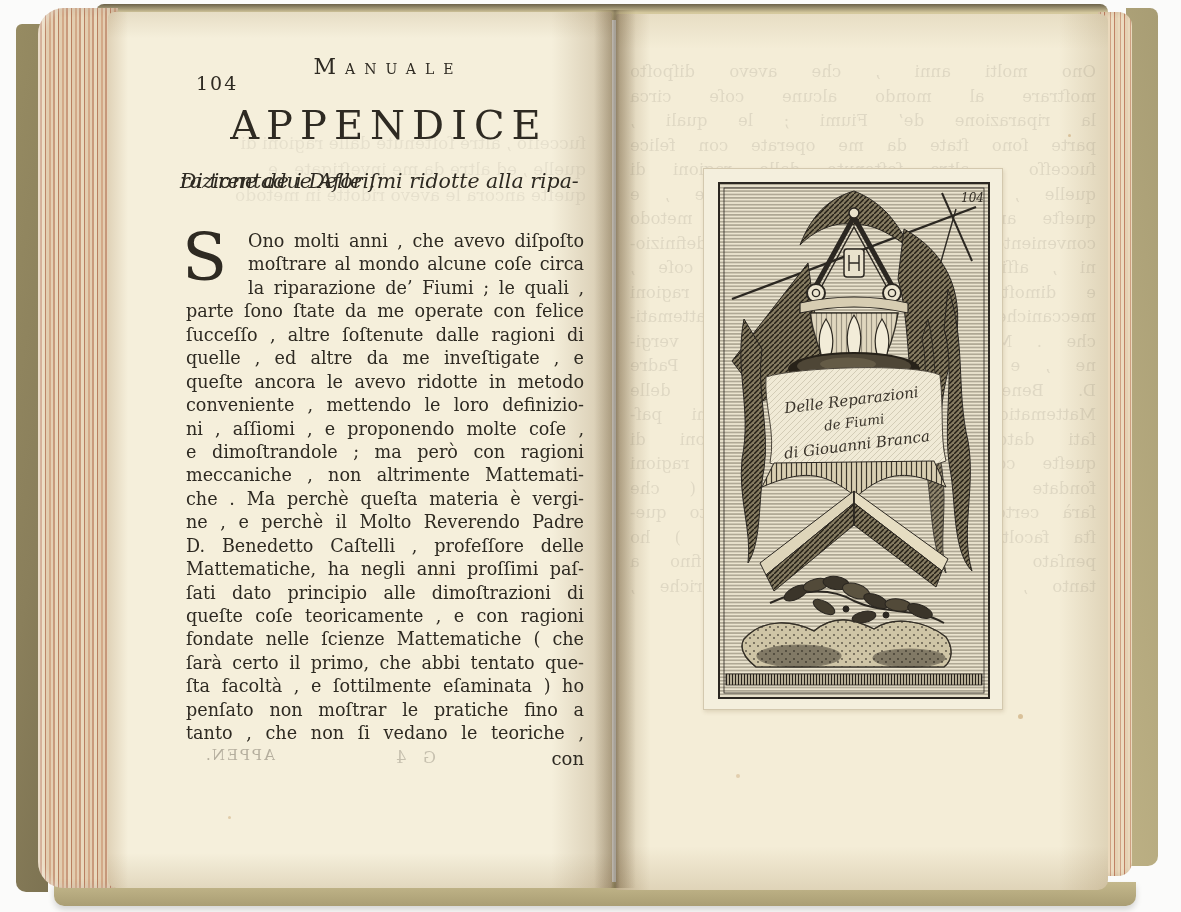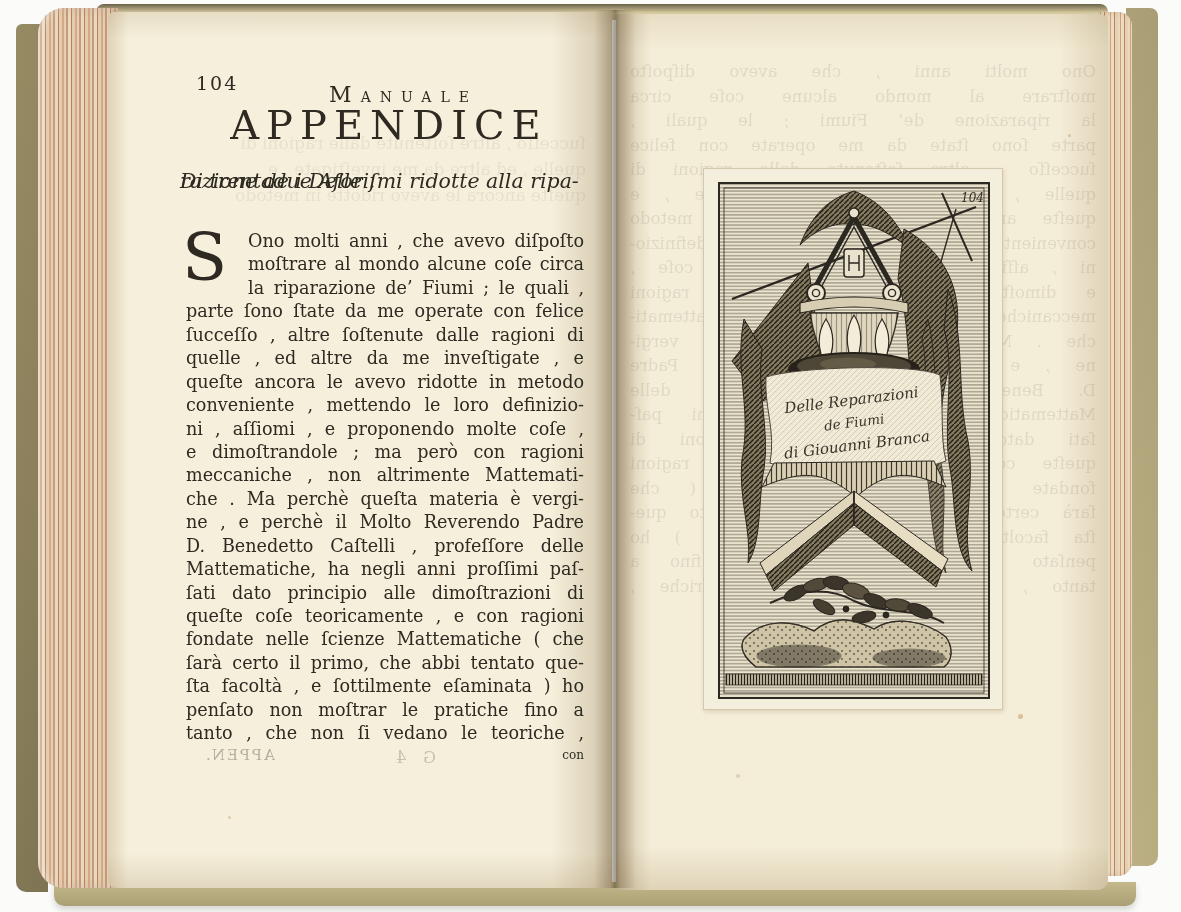--- a/index.html
+++ b/index.html
@@ -50,33 +50,33 @@
       linear-gradient(180deg, rgba(140,110,60,.12), rgba(140,110,60,0) 4%,
         rgba(140,110,60,0) 95%, rgba(140,110,60,.2)),
       #f4edd7;
   }
   .gutter { left:594px; top:10px; width:42px; height:878px;
     background:linear-gradient(90deg, rgba(90,70,40,0), rgba(90,70,40,.30) 40%,
       rgba(55,42,22,.45) 50%, rgba(90,70,40,.28) 62%, rgba(90,70,40,0)); }
 
   
   .pageno { left:88px; top:60px; font-size:19px; letter-spacing:2px; }
-  .running-head { left:190px; top:70px; width:180px; text-align:right;
+  .running-head { left:190px; top:42px; width:180px; text-align:center;
                   font-size:14px; letter-spacing:9px; }
   .running-head::first-letter { font-size:22px; }
   .title { left:76px; top:90px; width:410px; text-align:center;
            font-size:40px; letter-spacing:7px; }
   .subtitle { left:72px; top:156px; width:406px; text-align:center;
               font-style:italic; font-size:20.5px; line-height:26px; }
   .body-block { left:78px; top:218px; width:398px; }
   .body-block .bline { position:relative; font-size:17.6px; line-height:23.45px;
       height:23.45px; white-space:nowrap; text-align:justify; text-align-last:justify; }
   .body-block .bline:nth-child(-n+3) { padding-left:62px; }
   .dropcap { left:74px; top:213px; font-size:66px; line-height:1; }
-  .catchword-row { left:78px; top:736px; width:398px; text-align:right; font-size:12px; }
+  .catchword-row { left:78px; top:736px; width:398px; text-align:right; font-size:18px; }
 
   
   .ghost { transform:scaleX(-1); color:#5d564a; filter:blur(.4px); }
   .ghost-appen { left:96px; top:734px; font-size:15px; letter-spacing:2px; opacity:.42; }
   .ghost-sig   { left:282px; top:736px; font-size:16px; letter-spacing:6px; opacity:.30; }
   .ghost-left-block { left:86px; top:118px; width:392px; opacity:.09; }
   .ghost-left-block div { position:relative; font-size:17px; line-height:26px; white-space:nowrap; overflow:hidden; }
   .ghost-right-block { left:14px; top:46px; width:466px; opacity:.13; }
   .ghost-right-block div { position:relative; font-size:16.5px; line-height:24.5px;
       white-space:nowrap; overflow:hidden; text-align:justify; text-align-last:justify; }

